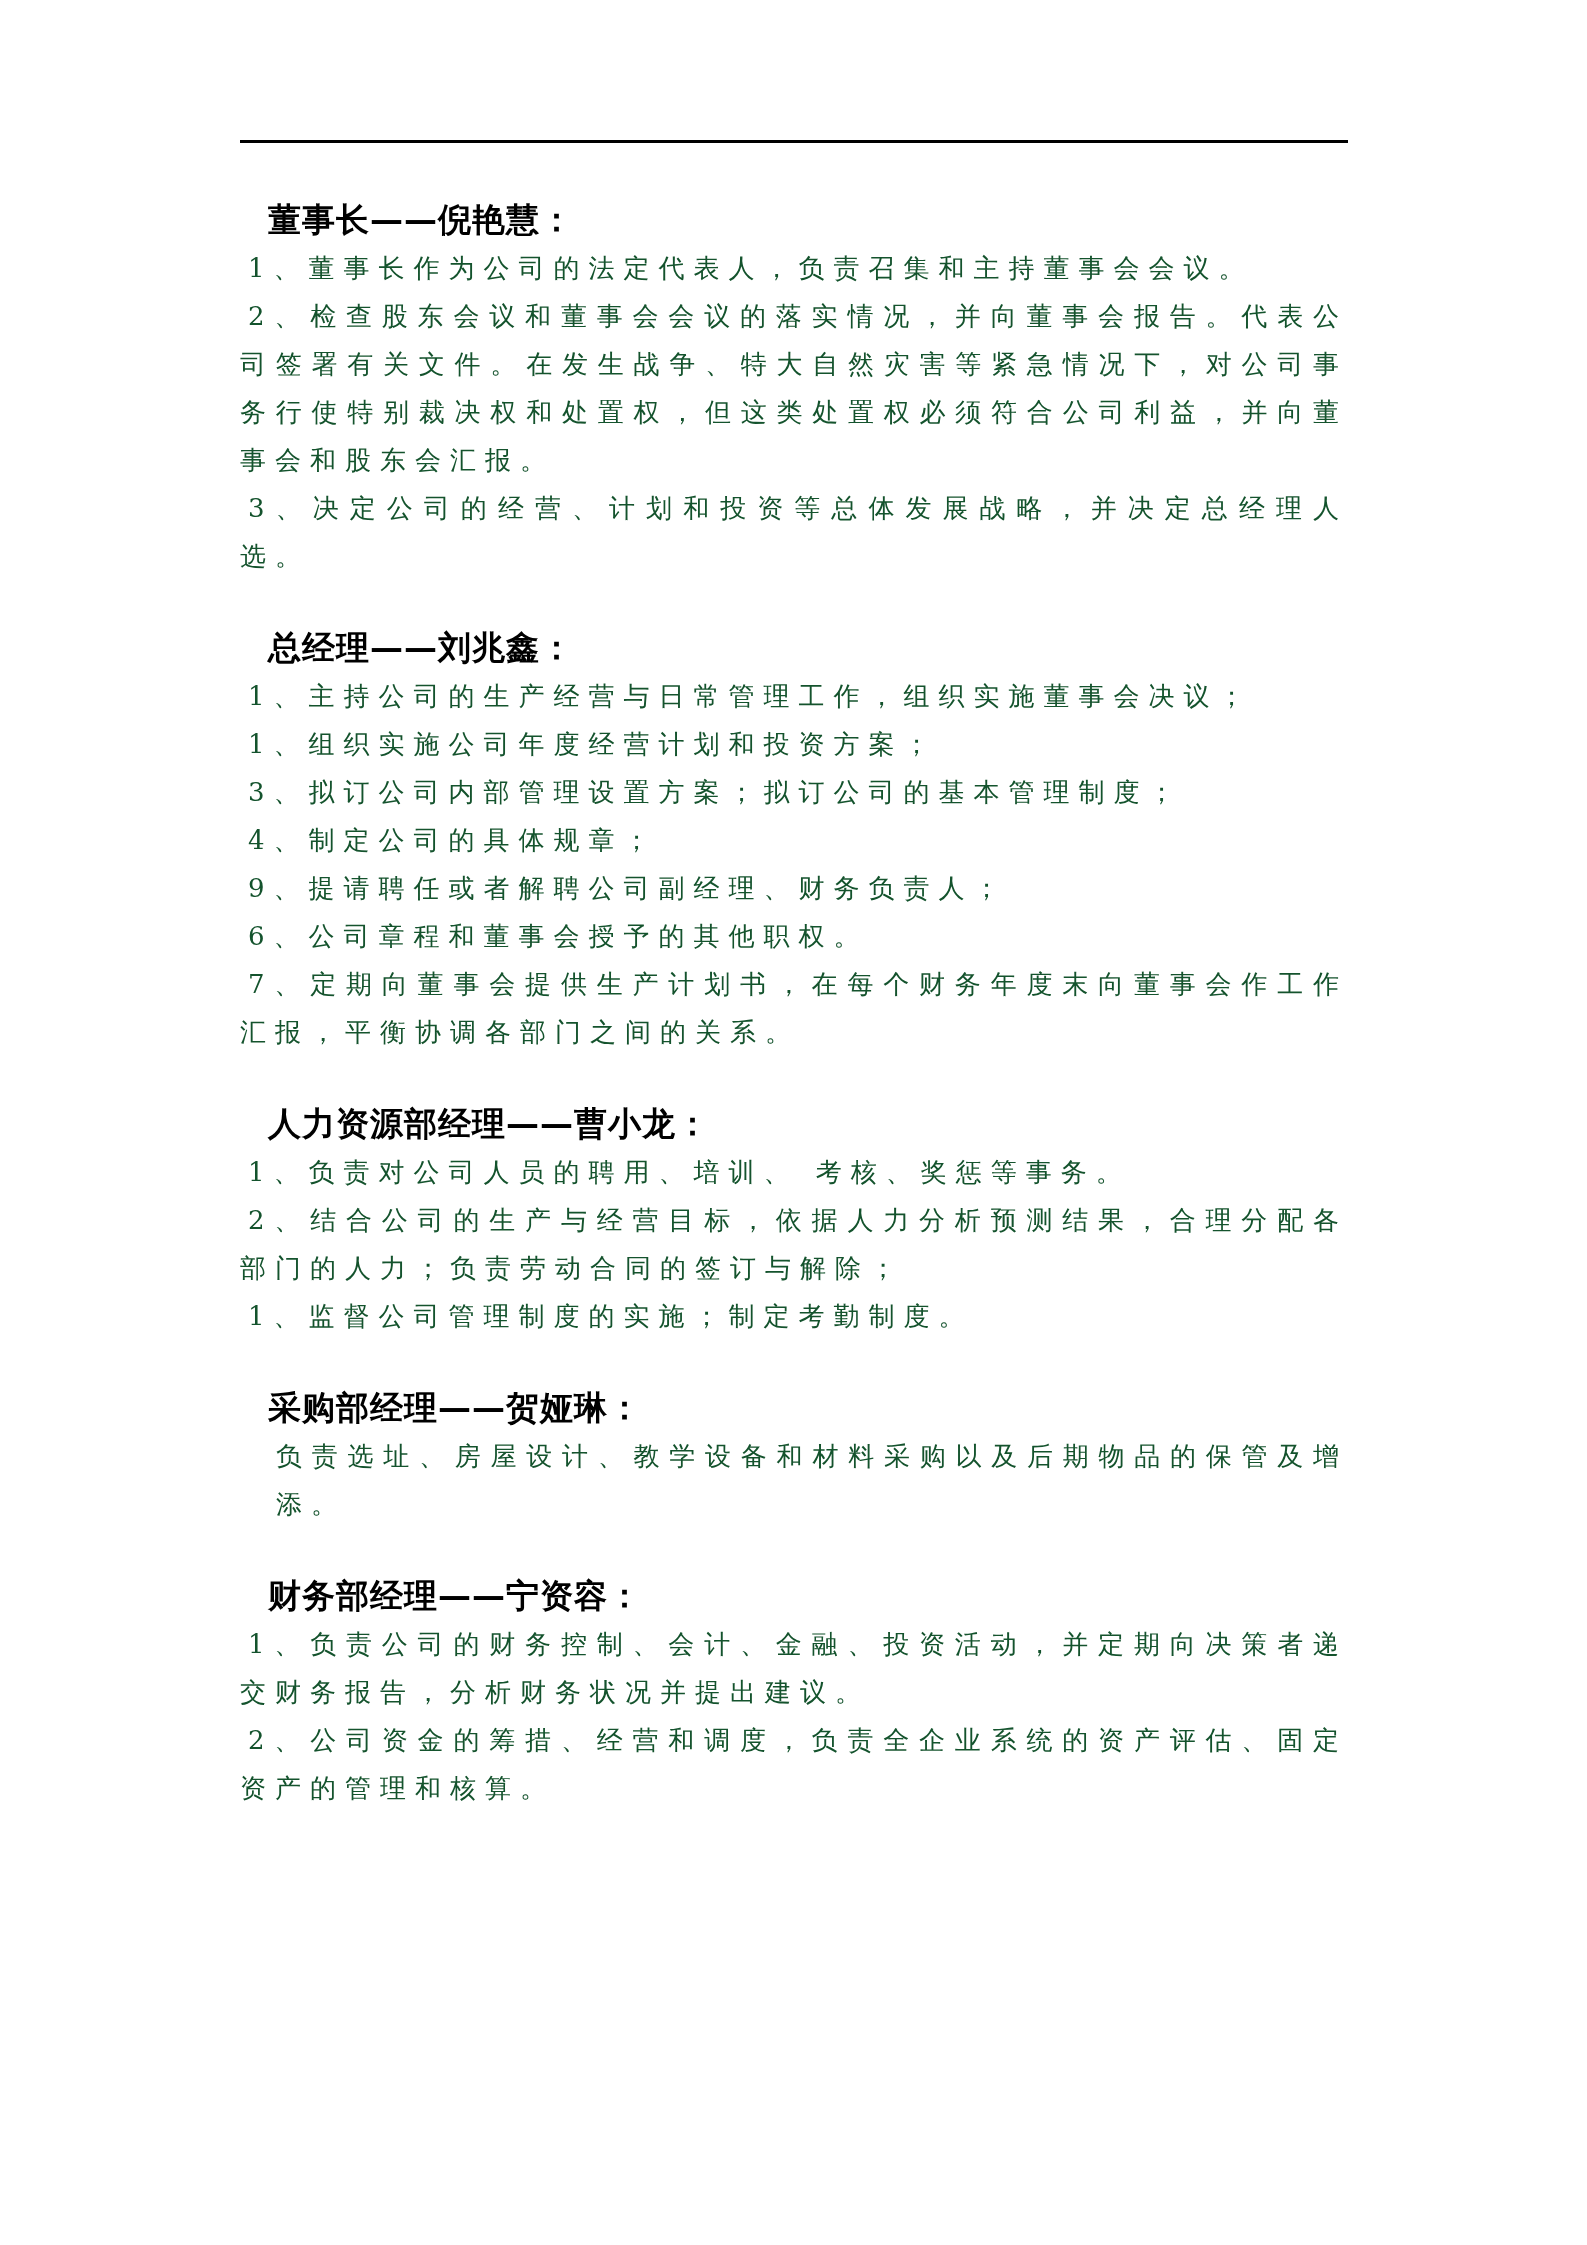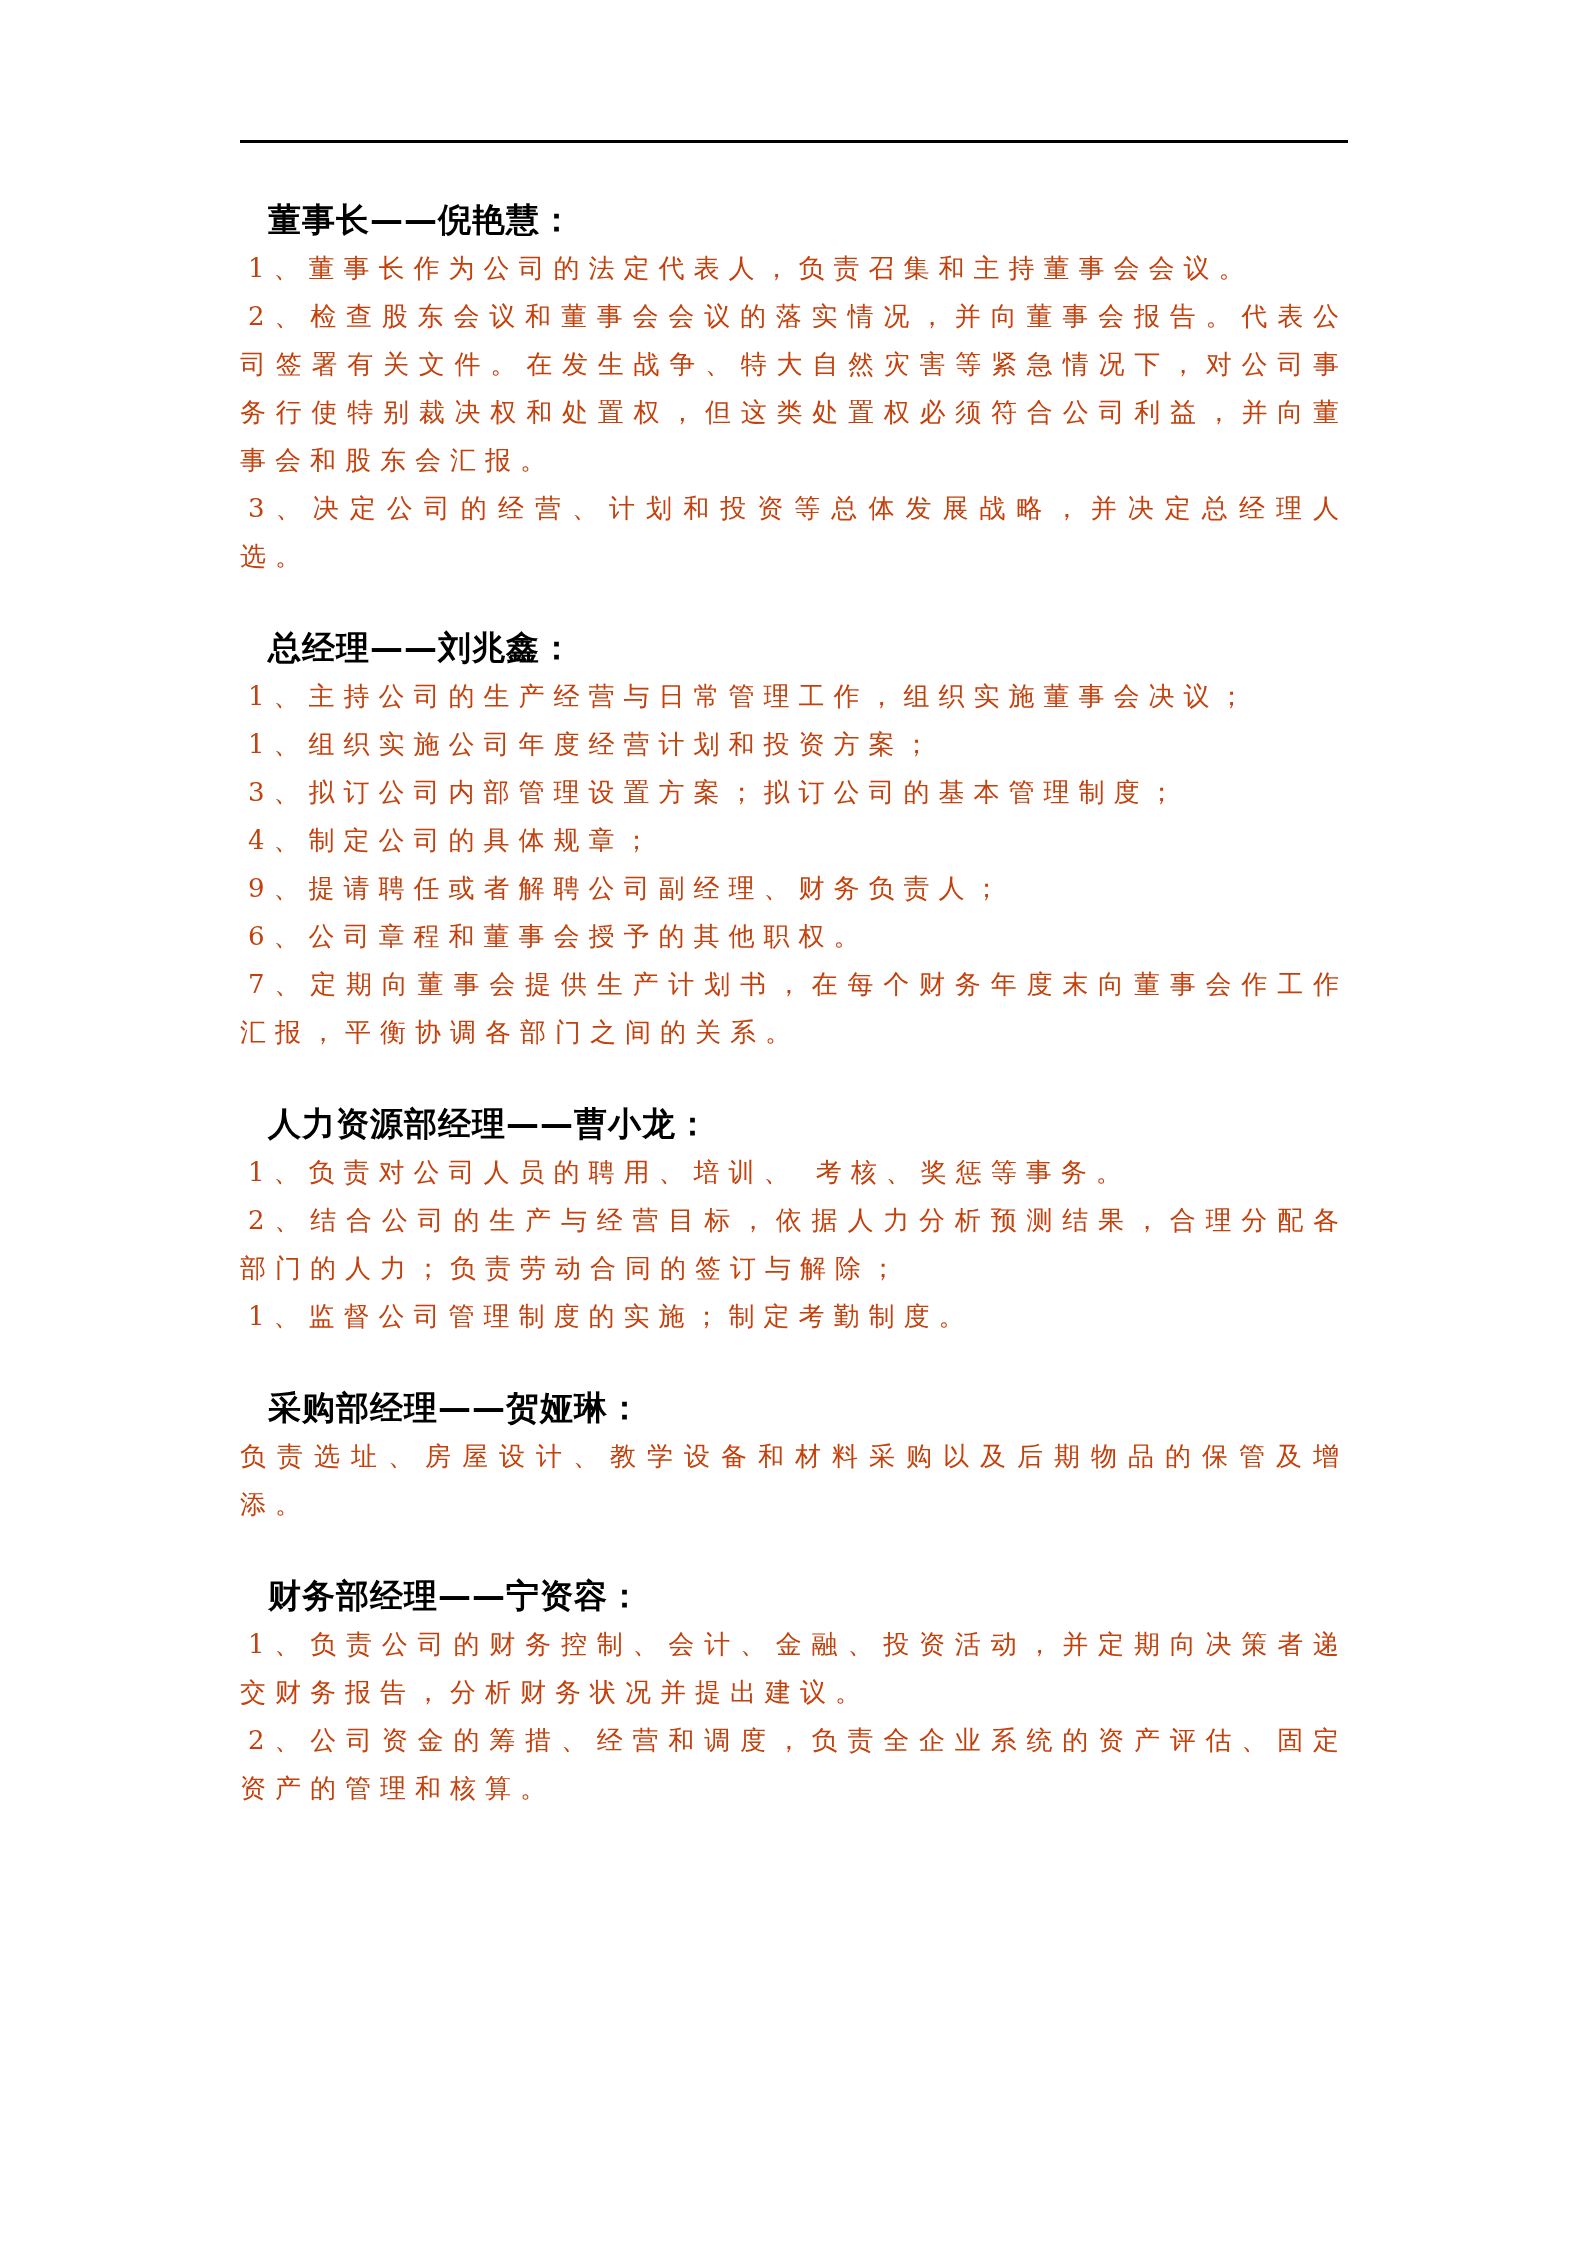--- a/index.html
+++ b/index.html
@@ -42,24 +42,25 @@
       color: #000000;
       white-space: nowrap;
     }
     .item {
       font-size: 26px;
       line-height: 48px;
       letter-spacing: 9px;
       text-align: justify;
       text-align-last: left;
       text-indent: 8px;
-      color: #c2410c;
+      color: #14532d;
     }
     .item.plain {
       text-indent: 0;
+      margin-left: 36px;
     }
   </style>
 </head>
 <body>
 
 <div class="page-rule"></div>
 
 <div class="content">
 
   <div class="section">

